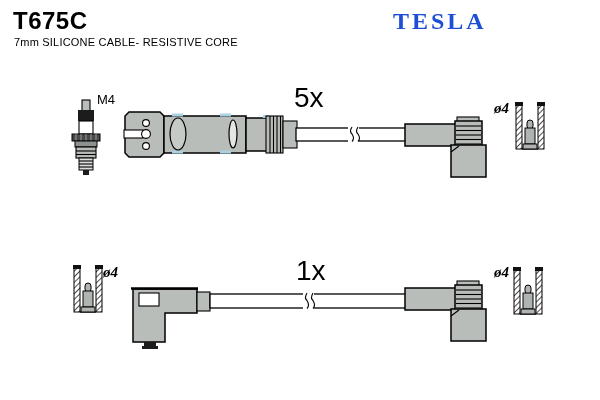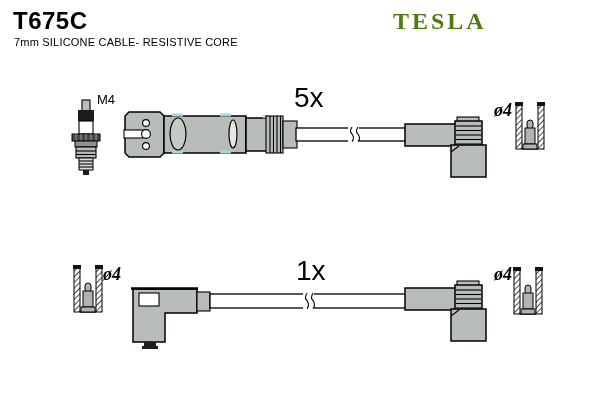--- a/index.html
+++ b/index.html
@@ -5,27 +5,27 @@
   html,body{margin:0;padding:0;background:#fff;}
   .sheet{
     position:relative;width:600px;height:400px;background:#ffffff;
     font-family:"Liberation Sans",sans-serif;color:#000;overflow:hidden;
   }
   .abs{position:absolute;}
   .part-number{left:13px;top:7px;font-size:24px;font-weight:800;letter-spacing:.5px;}
   .subtitle{left:14px;top:36px;font-size:11px;letter-spacing:.2px;text-align:center;}
   .brand{
     left:393px;top:8px;font-size:24px;font-weight:bold;
-    font-family:"Liberation Serif",serif;color:#4d7c0f;letter-spacing:3px;
+    font-family:"Liberation Serif",serif;color:#1d4ed8;letter-spacing:3px;
   }
   .qty{font-size:28px;font-family:Liberation Sans, sans-serif;}
   .qty-top{left:294px;top:82px;}
   .qty-bottom{left:296px;top:255px;text-align:right;}
   .thread-label{left:97px;top:92px;font-size:13px;}
-  .dia{font-family:"Liberation Serif",serif;font-style:italic;font-weight:bold;font-size:18px;}
+  .dia{font-family:"Liberation Serif",serif;font-style:italic;font-weight:bold;font-size:15px;}
   .dia-tr{left:494px;top:100px;}
   .dia-bl{left:103px;top:264px;}
   .dia-br{left:494px;top:264px;}
   svg{position:absolute;left:0;top:0;}
   .part{fill:#b9bdb9;stroke:#000;stroke-width:1.5;}
   .part-thin{fill:#b9bdb9;stroke:#000;stroke-width:1.1;}
   .white-detail{fill:#ffffff;stroke:#000;stroke-width:1.1;}
   .dark{fill:#1c1c1c;stroke:none;}
   .cable{fill:#ffffff;stroke:#000;stroke-width:1.3;}
   .ln{stroke:#000;stroke-width:1.1;fill:none;}

